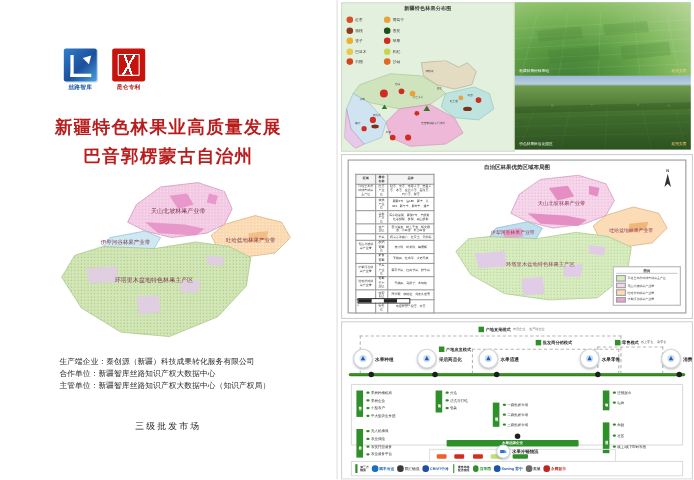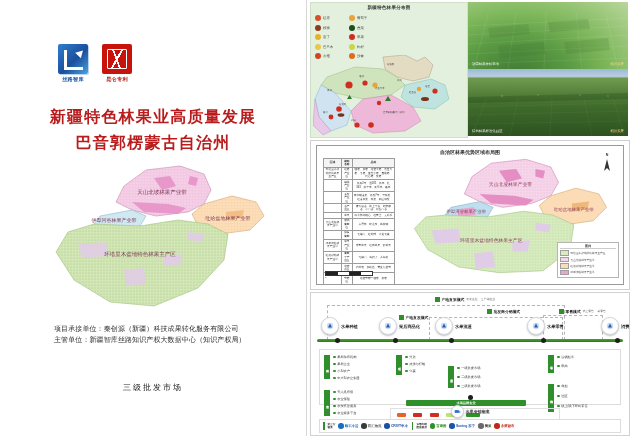--- a/index.html
+++ b/index.html
@@ -194,21 +194,22 @@
         <path d="M96,106 L116,104 L118,120 L98,122 Z" fill="#e0cce6" opacity=".9"></path>
         <path d="M136,92 L154,90 L152,102 L136,102 Z" fill="#e0cce6" opacity=".9"></path>
         <path d="M160,68 L176,70 L174,78 L160,76 Z" fill="#e0cce6" opacity=".9"></path>
         <text x="134" y="30" font-size="5.5" fill="#7a3450" text-anchor="middle">天山北坡林果产业带</text>
         <text x="86" y="58" font-size="5" fill="#7a3450" text-anchor="middle">伊犁河谷林果产业带</text>
         <text x="200" y="56" font-size="5" fill="#7a3450" text-anchor="middle">吐哈盆地林果产业带</text>
         <text x="112" y="92" font-size="5.5" fill="#7a3450" text-anchor="middle">环塔里木盆地特色林果主产区</text>
       </svg>
 
       <div class="cover-lines">
-        <div class="cl">项目承接单位：秦创源（新疆）科技成果转化服务有限公司</div>
+        <div class="cl">生产端企业：秦创源（新疆）科技成果转化服务有限公司</div>
+        <div class="cl">合作单位：新疆智库丝路知识产权大数据中心</div>
         <div class="cl">主管单位：新疆智库丝路知识产权大数据中心（知识产权局）</div>
       </div>
       <div class="cover-date">三级批发市场</div>
     </div>
   </div>
 
   <div id="right">
 
     <div id="p1">
 

